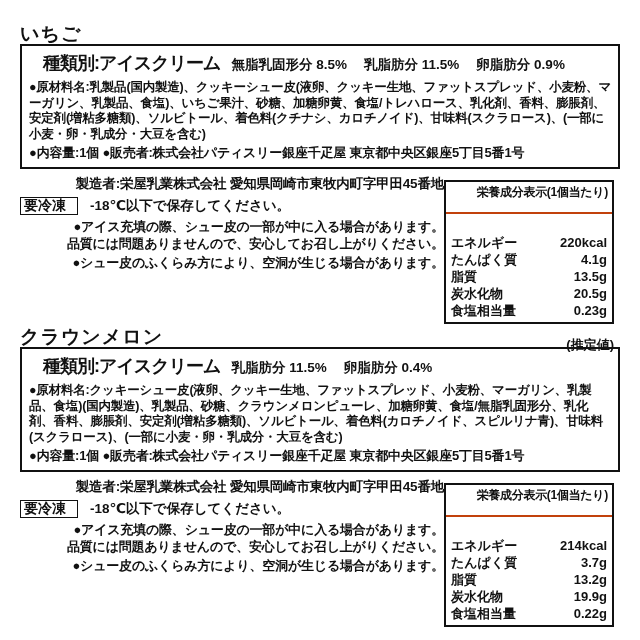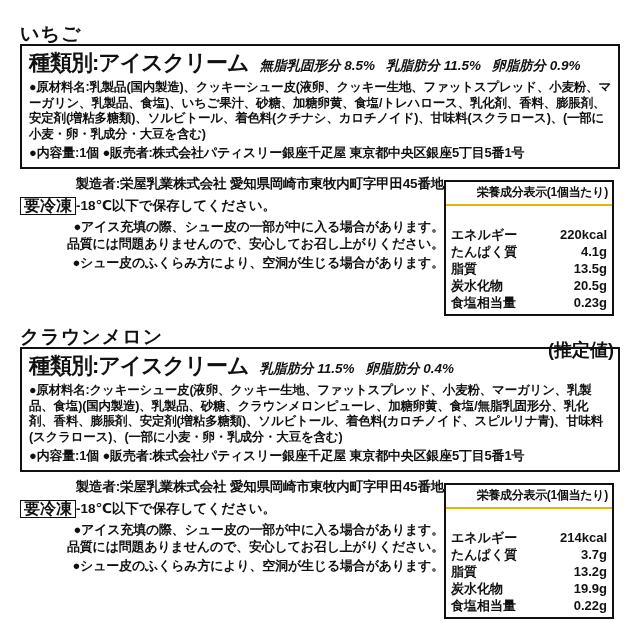--- a/index.html
+++ b/index.html
@@ -20,64 +20,65 @@
 
   .spec-box {
     margin-top: 3px;
     border: 2px solid #111;
     padding: 2px 7px 5px 7px;
     box-sizing: border-box;
     width: 600px;
   }
   .head-row { display: flex; align-items: baseline; gap: 11px; }
   .type-heading {
-    font-size: 22px;
+    font-size: 18px;
     letter-spacing: -1px;
     white-space: nowrap;
     line-height: 30px;
+    margin-left: 14px;
   }
-  .composition { display: flex; gap: 11px; font-size: 13.5px; white-space: nowrap; font-style: italic; }
+  .composition { display: flex; gap: 17px; font-size: 13.5px; white-space: nowrap; }
   .ingredients {
     margin-top: 2px;
     font-size: 12.5px;
     line-height: 15.5px;
     letter-spacing: -0.2px;
   }
   .contents-line { margin-top: 2px; font-size: 13px; letter-spacing: -0.2px; }
 
   .below-box { position: relative; margin-top: 6px; min-height: 135px; text-align: right; }
   .left-col { width: 424px; }
   .manufacturer-line { font-size: 13.5px; letter-spacing: -0.2px; }
   .storage-row { margin-top: 4px; display: flex; align-items: center; font-size: 13.5px; }
   .frozen-badge {
     border: 1.5px solid #111;
-    padding: 0 3px 1px 3px;
-    margin-right: 0;
-    font-size: 16px;
+    padding: 0 11px 1px 3px;
+    margin-right: 12px;
+    font-size: 14px;
     line-height: 15px;
     display: inline-block;
   }
   .note-line { margin-top: 4px; font-size: 13px; line-height: 15px; letter-spacing: -0.2px; }
   .note-cont { margin-top: 2px; padding-left: 13px; }
 
   .nutrition-wrap { position: absolute; left: 424px; top: 5px; width: 170px; }
   .nutrition-box { border: 2px solid #111; background: #fff; }
   .nutrition-title {
     font-size: 12px;
-    padding: 2px 4px 3px 4px;
-    border-bottom: 2px solid #eab308;
+    padding: 2px 4px 11px 4px;
+    border-bottom: 2px solid #c2410c;
     white-space: nowrap;
     letter-spacing: -0.3px;
   }
   .nutrition-rows { padding: 20px 0 3px 0; }
   .nutrition-row {
     display: flex; justify-content: space-between;
     padding: 0 5px; font-size: 13px; line-height: 17px;
   }
-  .estimate-note { margin-top: 22px; font-size: 18px; }
+  .estimate-note { margin-top: 12px; font-size: 13px; }
 </style>
 </head>
 <body>
 
 <div class="label-block" id="label-0">
   <div class="flavor-title">いちご</div>
 
   <div class="spec-box">
     <div class="head-row">
       <span class="type-heading">種類別:アイスクリーム</span>

